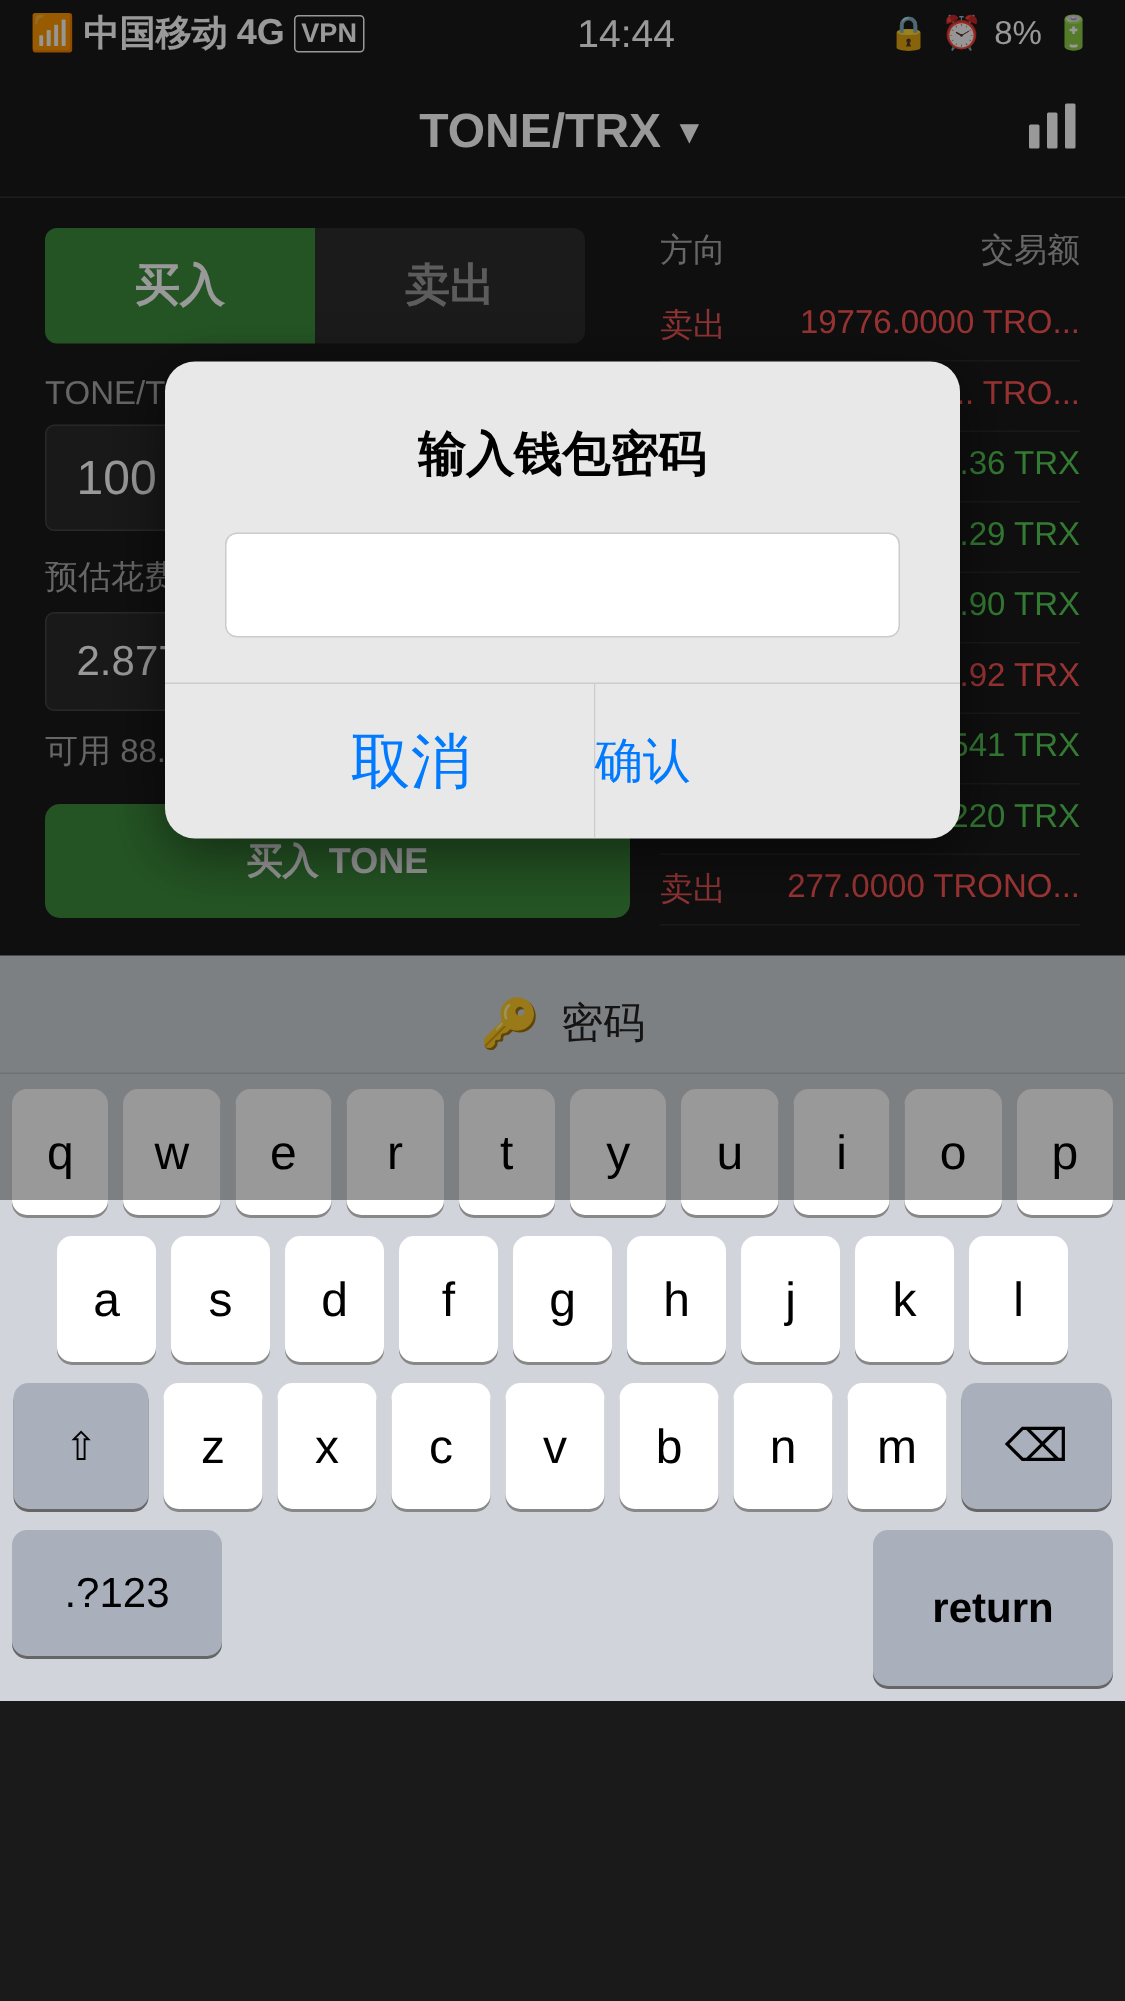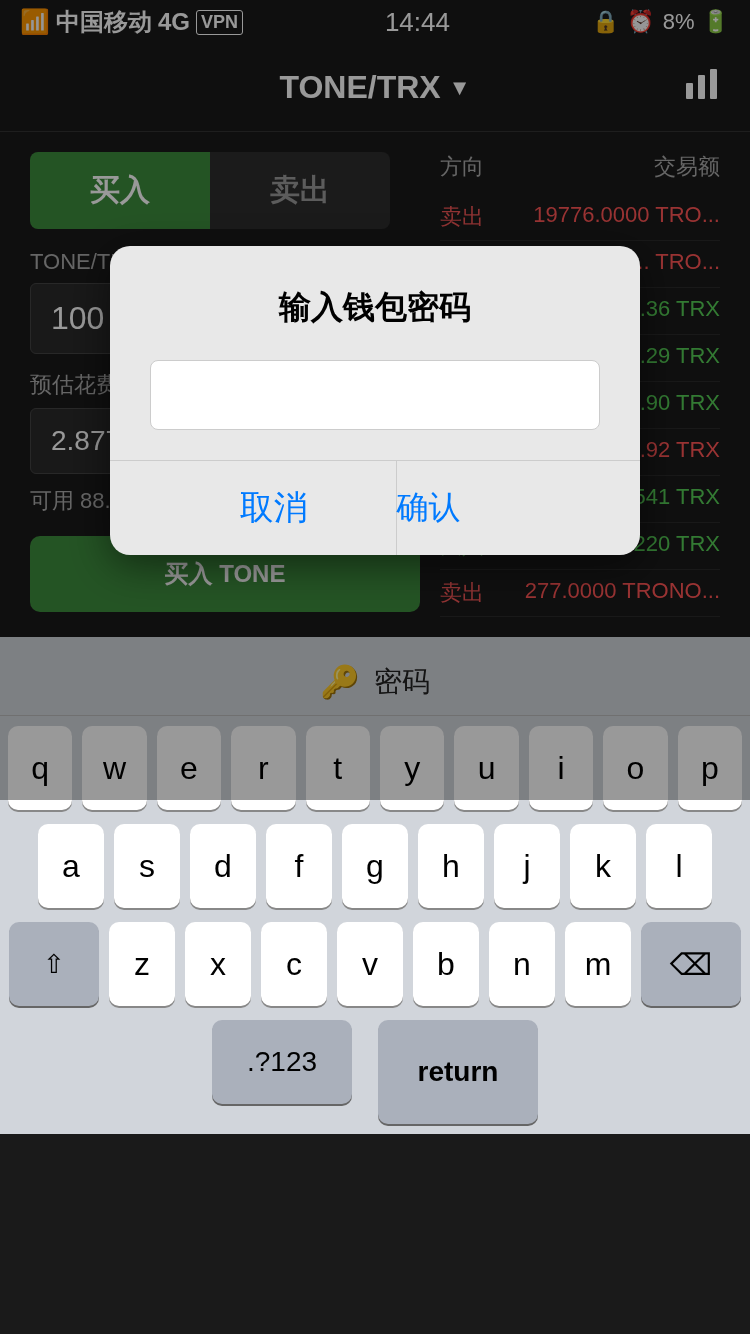--- a/index.html
+++ b/index.html
@@ -229,21 +229,21 @@
     }
     .modal-buttons {
       display: flex;
       border-top: 1px solid #ccc;
       margin: 0 -40px;
     }
     .modal-cancel {
       flex: 1;
       text-align: center;
       color: #007aff;
-      font-size: 34px;
+      font-size: 40px;
       padding: 24px 0;
       cursor: pointer;
       border-right: 1px solid #ccc;
       border-radius: 0 0 0 20px;
       background: transparent;
       border-top: none;
       border-left: none;
       border-bottom: none;
       margin-left: 42px;
     }
@@ -371,21 +371,21 @@
       height: 84px;
       display: flex;
       align-items: center;
       justify-content: center;
       box-shadow: 0 2px 0 #666;
       cursor: pointer;
       border: none;
     }
     .keyboard-bottom-row {
       display: flex;
-      justify-content: center;
+      justify-content: space-between;
       gap: 26px;
       padding: 0 8px 10px 8px;
       border-radius: 24px;
     }
   </style>
 </head>
 <body>
 
 <div class="status-bar">
   <div class="status-left">

